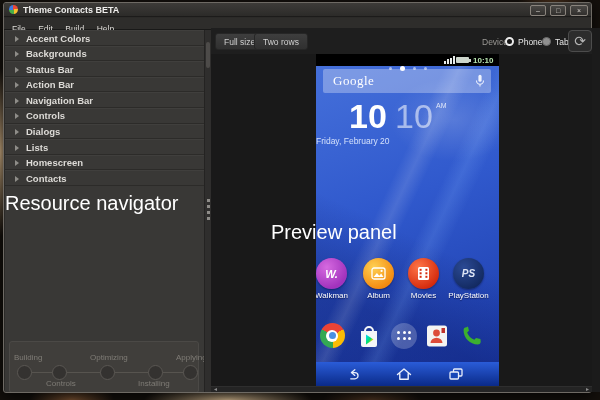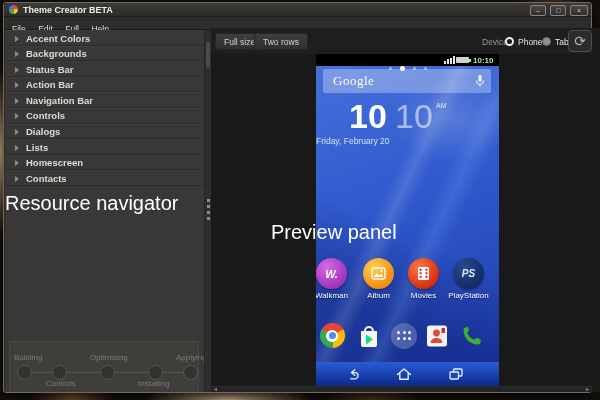--- a/index.html
+++ b/index.html
@@ -103,30 +103,30 @@
   .harrow{top:-1px;font-size:6px;color:#8a8a8a;line-height:7px;}
 </style>
 </head>
 <body>
 
 <div id="screen">
   <div class="abs window">
 
     <div class="abs titlebar">
       <span class="abs app-icon"></span>
-      <span class="abs title-text">Theme Creator BETA</span>
+      <span class="abs title-text">Theme Contacts BETA</span>
       <button class="abs winbtn" style="left:526px">–</button>
       <button class="abs winbtn" style="left:546px">□</button>
       <button class="abs winbtn" style="left:566px;width:18px">×</button>
     </div>
 
     <div class="abs menubar">
       <span class="menu-item">File</span>
       <span class="menu-item">Edit</span>
-      <span class="menu-item">Full</span>
+      <span class="menu-item">Build</span>
       <span class="menu-item">Help</span>
     </div>
 
     <div class="abs sidebar">
       <div class="srow">
           <span class="tri"></span>
           <span class="lbl">Accent Colors</span>
         </div>
       <div class="srow">
           <span class="tri"></span>

